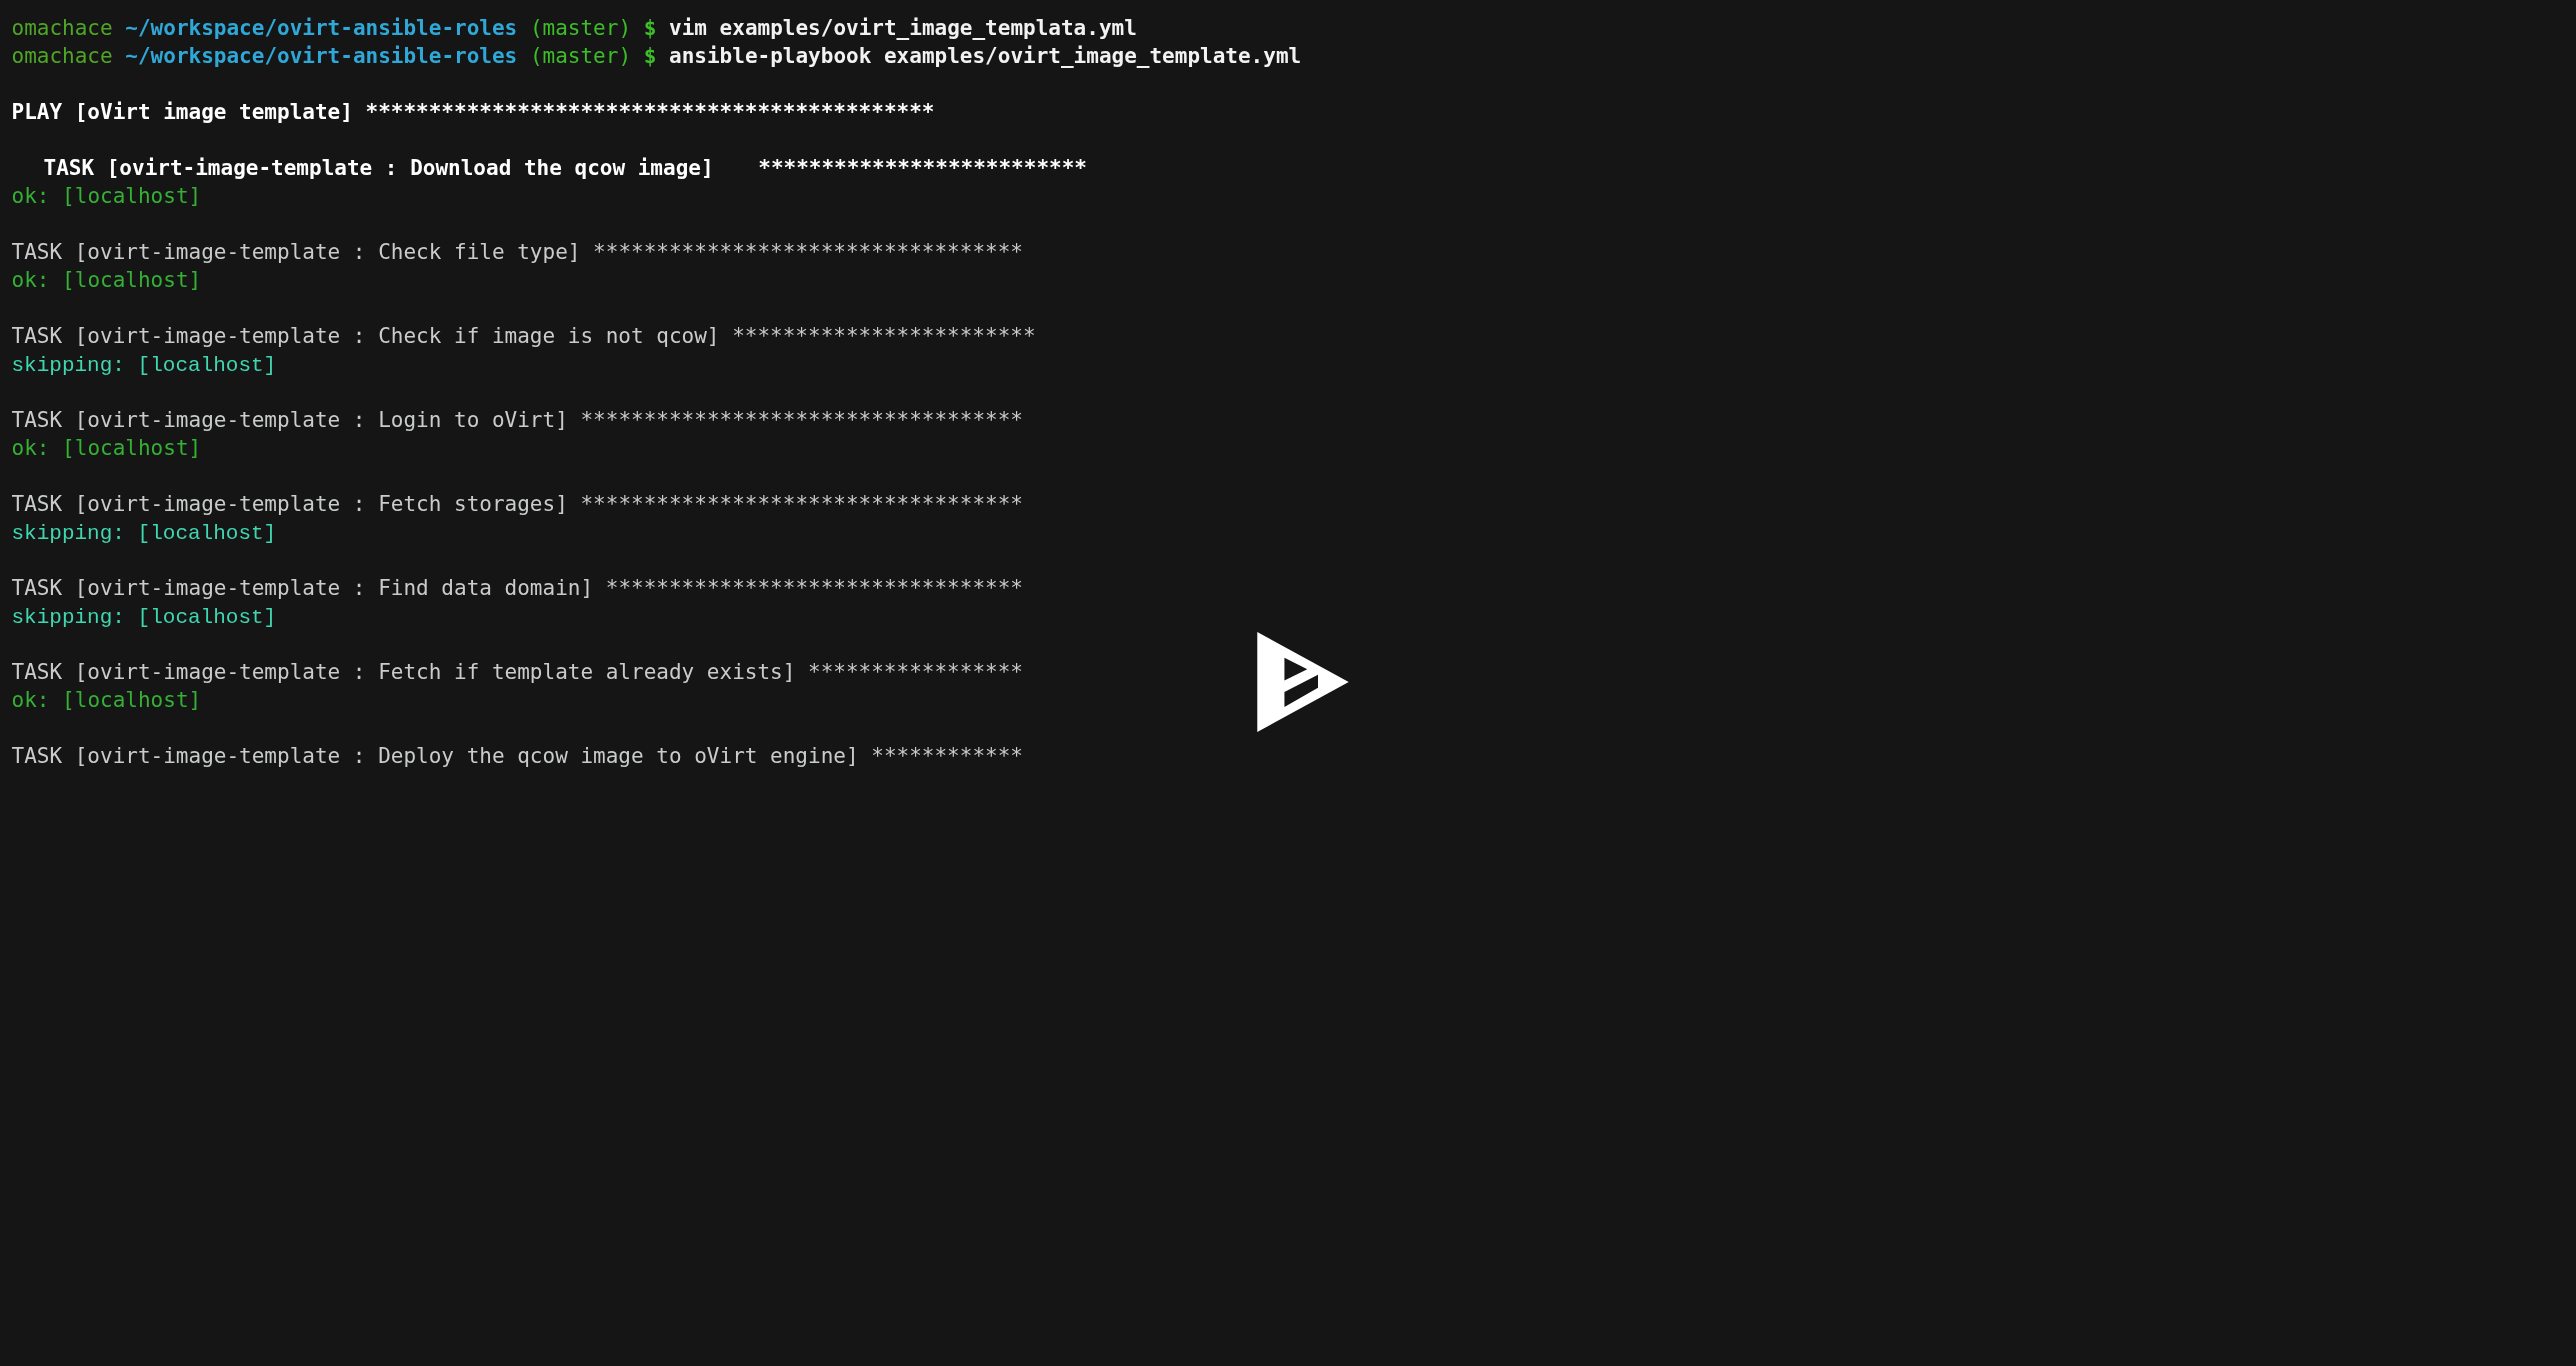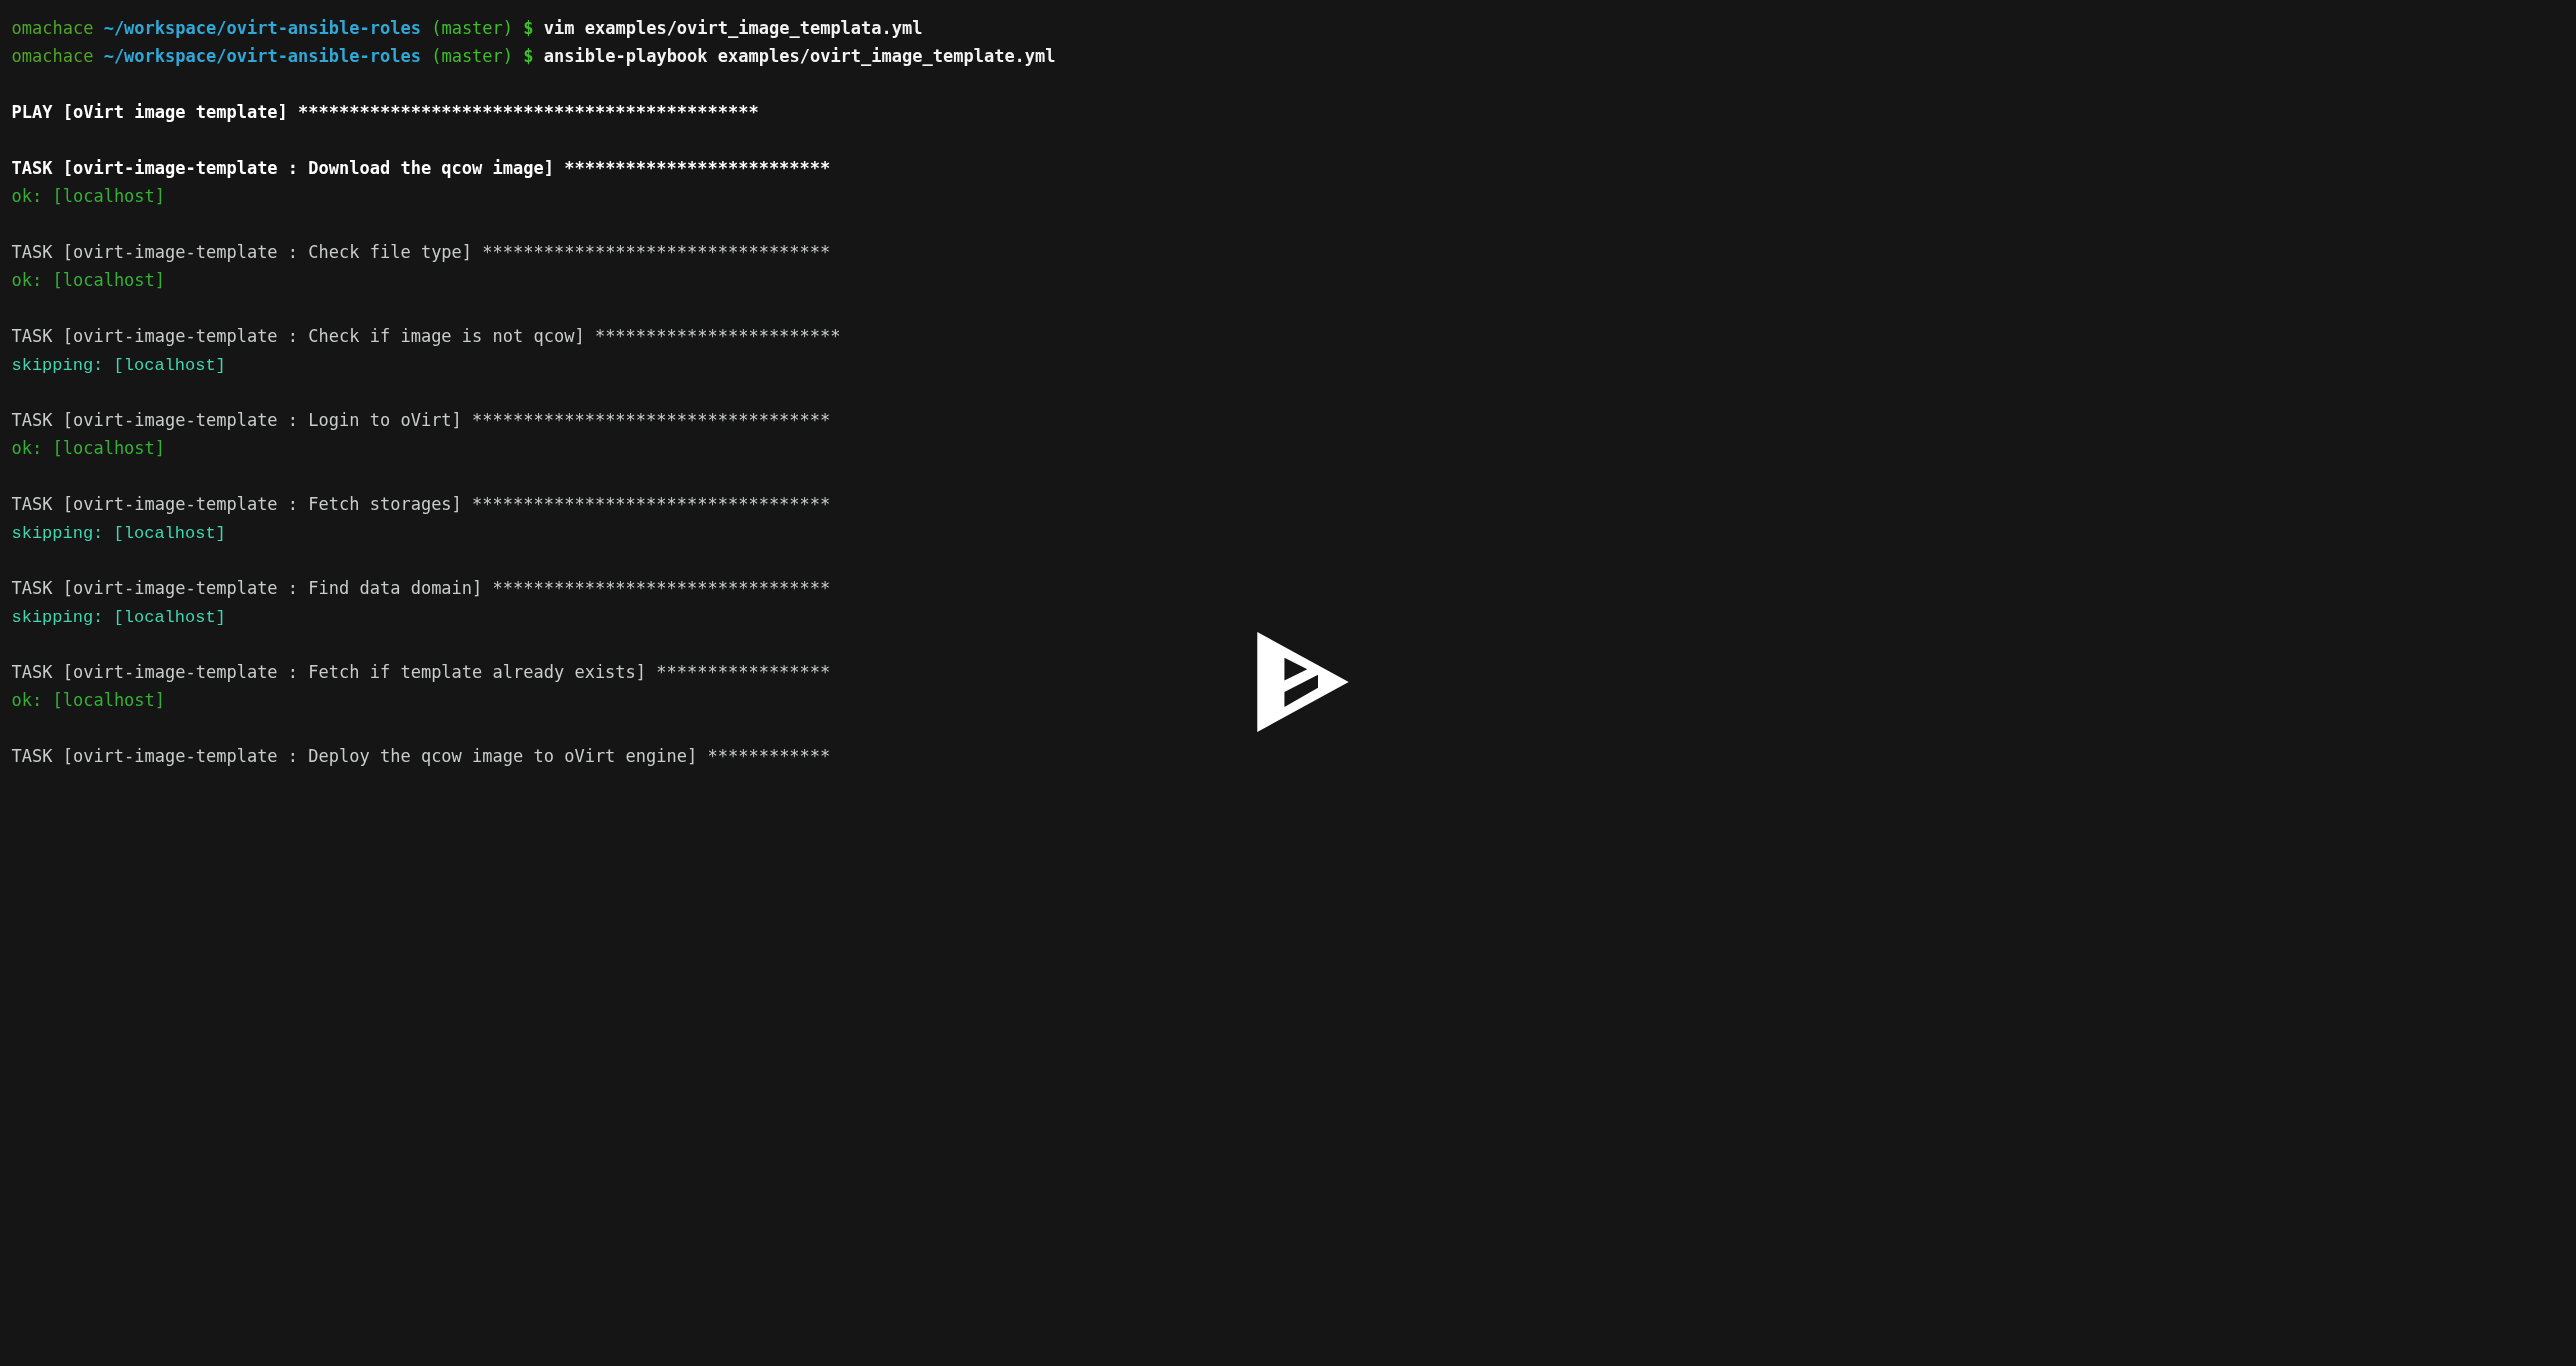--- a/index.html
+++ b/index.html
@@ -11,21 +11,21 @@
     height: 1367px;
     overflow: hidden;
   }
 
   #terminal {
     position: relative;
     width: 2576px;
     height: 1296px;
     background: #151515;
     font-family: "DejaVu Sans Mono", "Liberation Mono", monospace;
-    font-size: 17px;
+    font-size: 21px;
     line-height: 28px;
     letter-spacing: 0px;
     padding: 14.4px 0 0 11.5px;
     box-sizing: border-box;
     -webkit-font-smoothing: antialiased;
   }
 
   .line {
     white-space: pre;
     height: 28px;
@@ -34,21 +34,21 @@
 
   .line.blank { color: transparent; }
 
   
   .c-user    { color: #4FA626; }              
   .c-path    { color: #2FA8D8; font-weight: 700; }  
   .c-branch  { color: #3DBE29; }              
   .c-dollar  { color: #3DBE29; font-weight: 700; }
   .c-cmd     { color: #F2F2F2; font-weight: 700; }
   .c-play    { color: #FFFFFF; font-weight: 700; }
-  .c-task-b  { color: #FFFFFF; font-weight: 700; }
+  .c-task-b  { color: #FFFFFF; font-weight: 700; margin-left: 32px; }
   .c-task    { color: #C9CCCB; margin-top: 24px; }
   .c-ok      { color: #34B134; }
   .c-skip    { color: #3FD6B0; font-family: Liberation Mono, monospace; }
 
   
   #play-overlay {
     position: absolute;
     left: 1257px;
     top: 632px;
     width: 92px;

